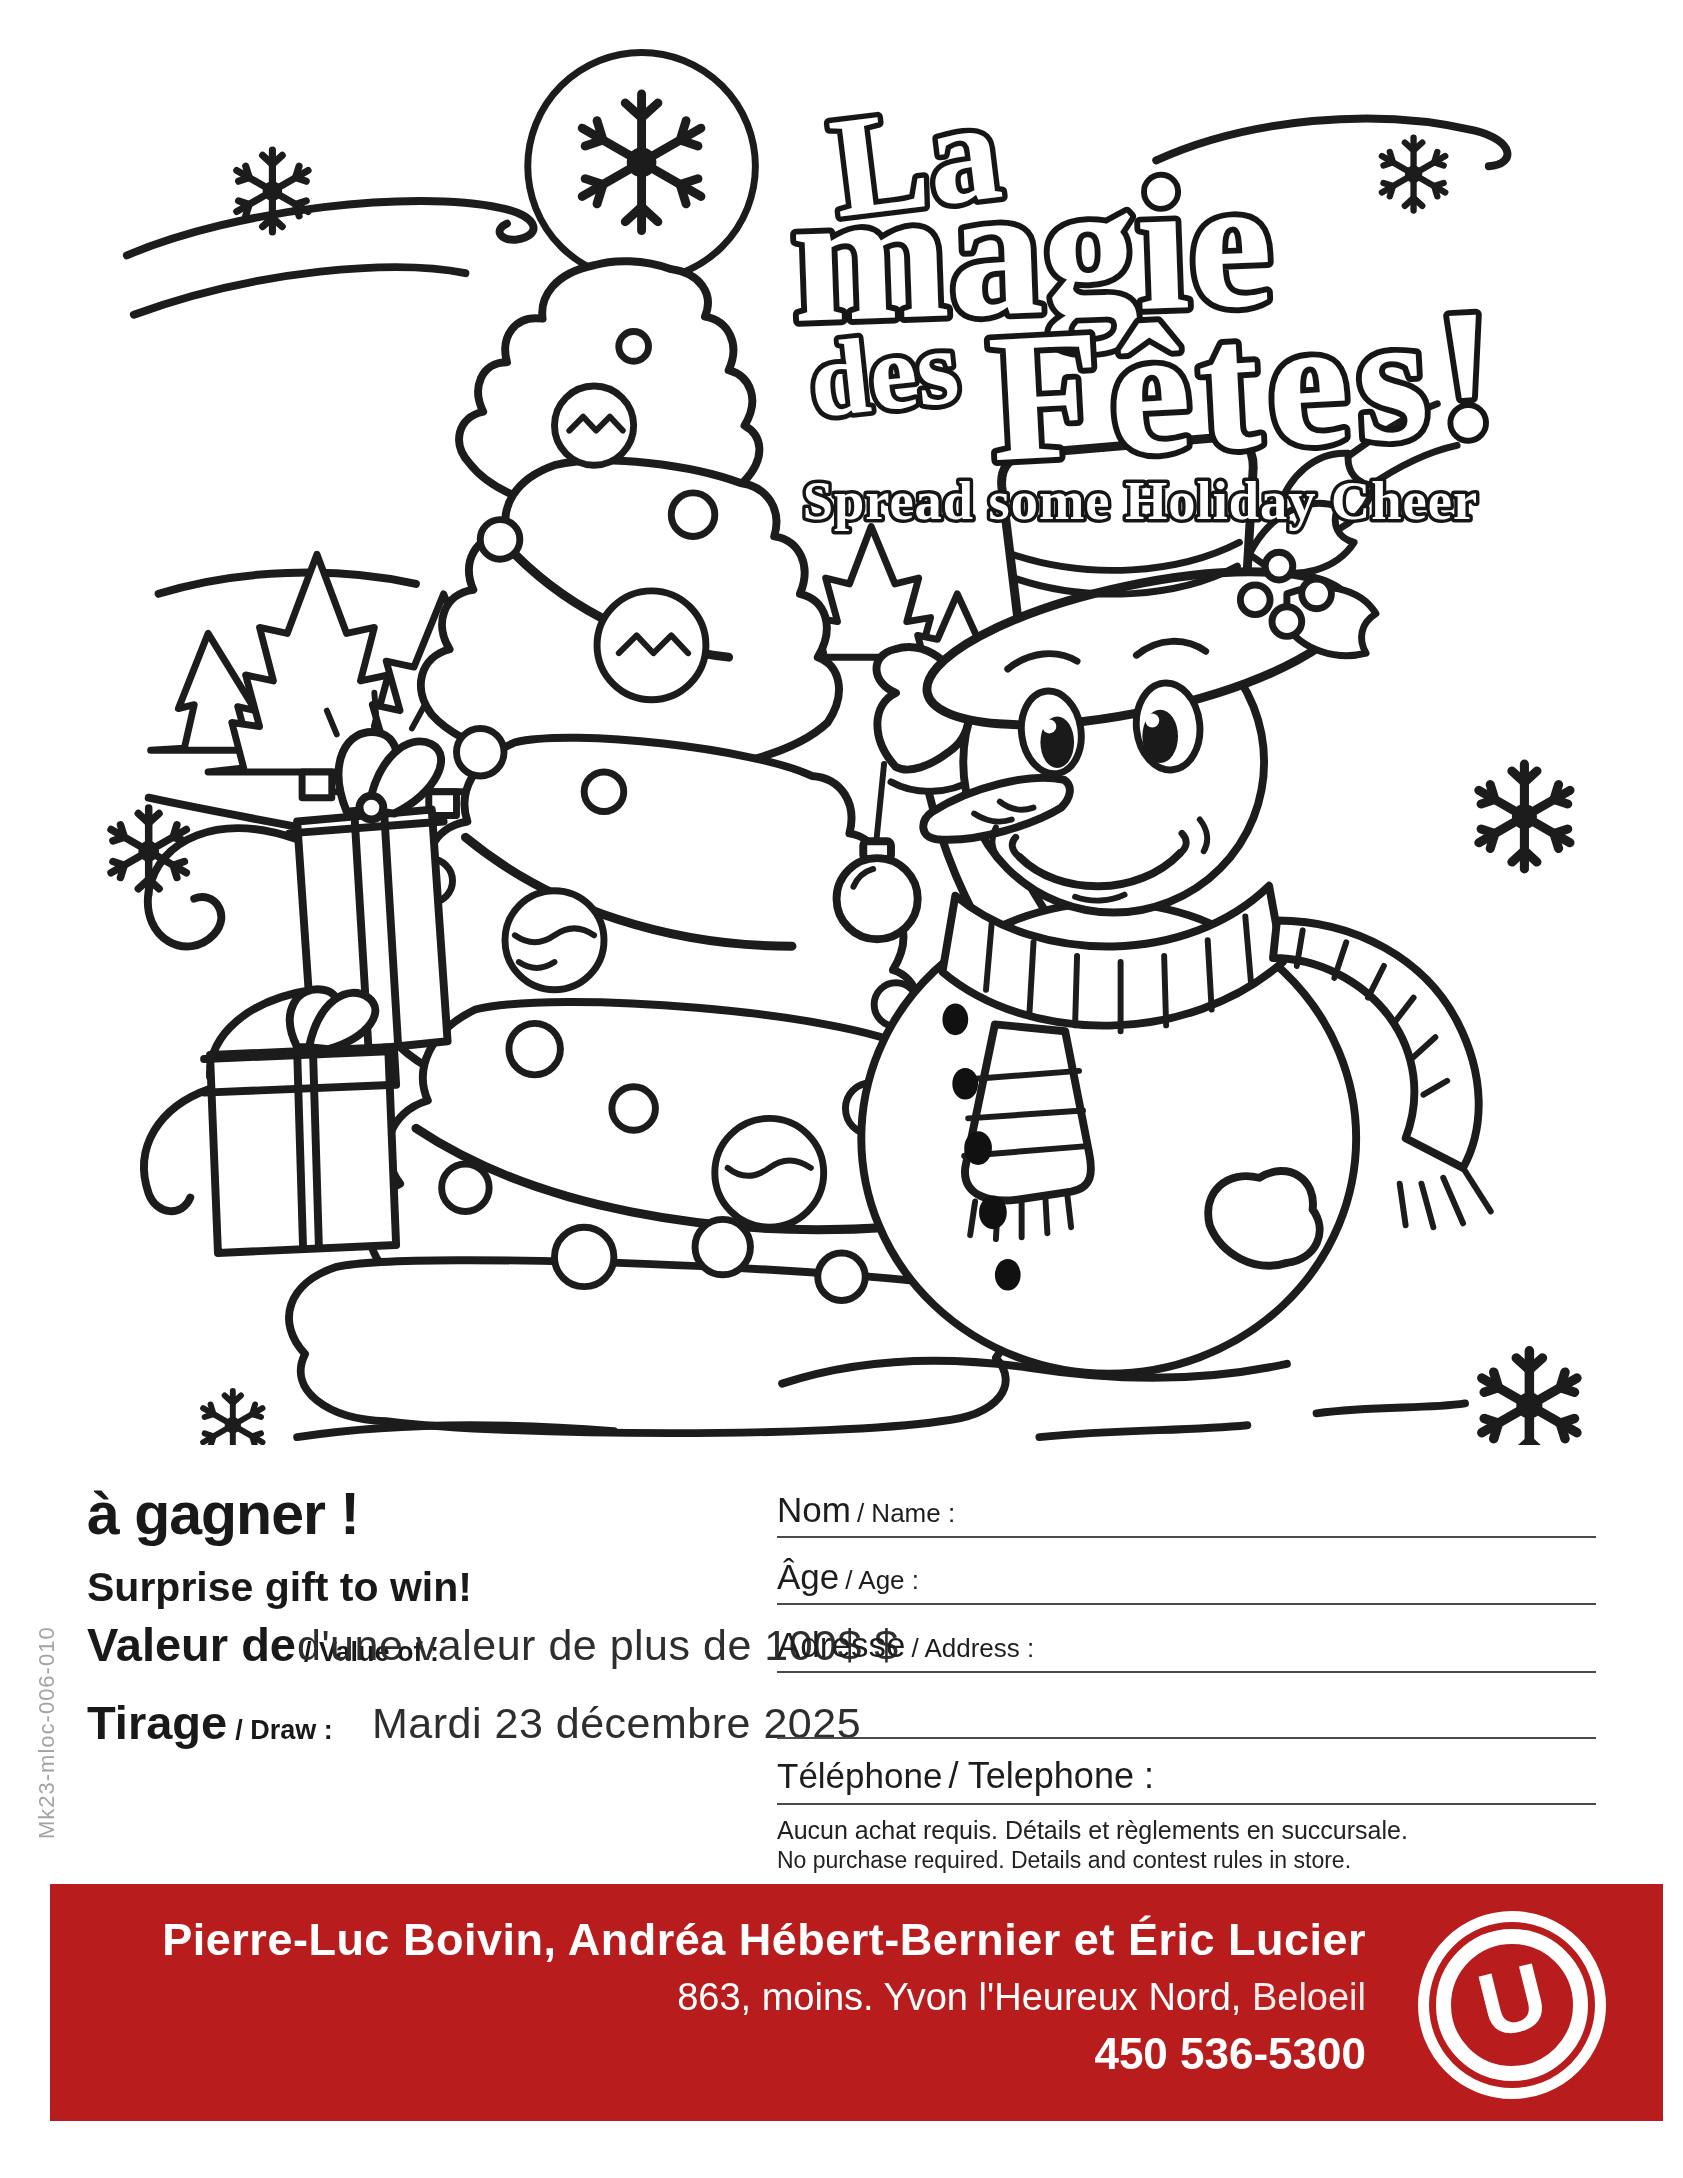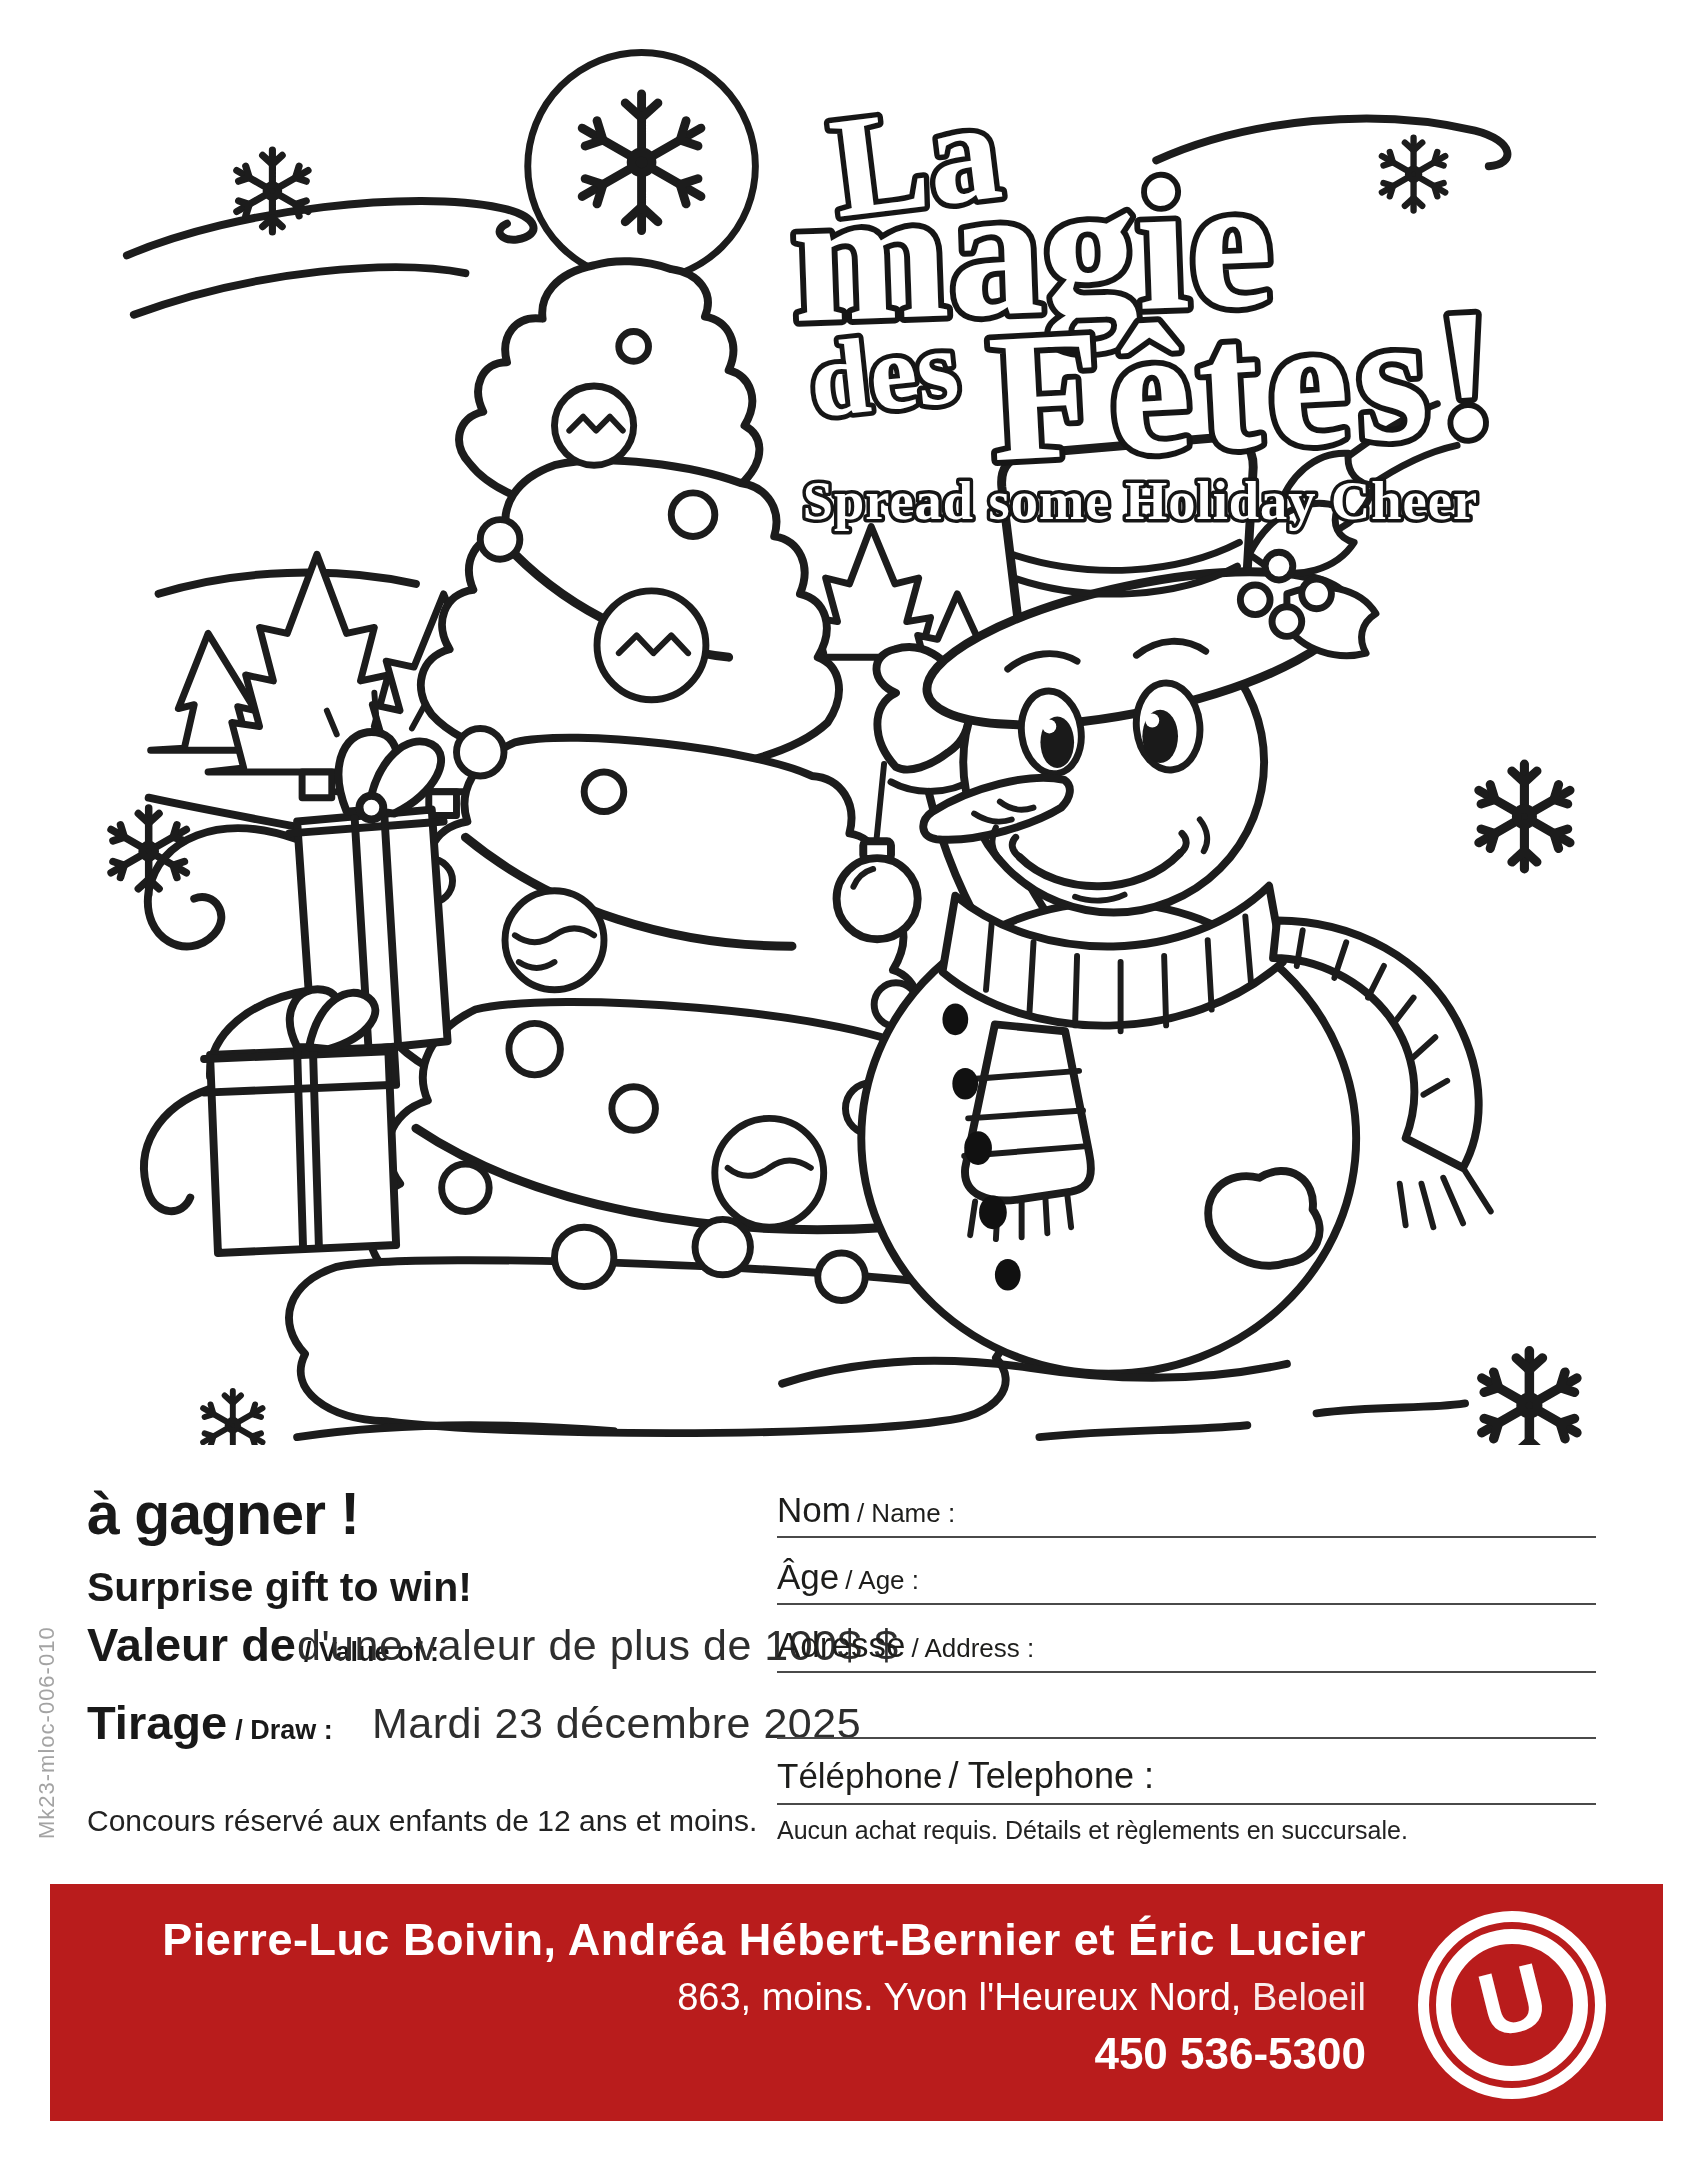--- a/index.html
+++ b/index.html
@@ -242,39 +242,39 @@
   <div class="abs" style="left:87px;top:1617px;width:693px;height:59px;">
     <span class="row-label-fr">Valeur de</span><span class="row-label-en">/ Value of :</span>
     <span class="abs fillin" style="left:210px;top:4px;">d'une valeur de plus de 100$ $</span>
   </div>
 
   <div class="abs" style="left:87px;top:1695px;width:693px;height:59px;">
     <span class="row-label-fr">Tirage</span><span class="row-label-en">/ Draw :</span>
     <span class="abs fillin" style="left:285px;top:4px;">Mardi 23 décembre 2025</span>
   </div>
 
-  <div class="abs note-fr" style="left:87px;top:1804px;">Concours réservé aux enfants de 12 ans et moins.</div>
 
   <div class="abs vcode" style="left:34px;top:1839px;">Mk23-mloc-006-010</div>
 
   <div class="field-row" style="top:1477px;height:59px;">
     <span class="field-label"><span class="f-fr">Nom</span><span class="f-en">/ Name :</span></span>
   </div>
   <div class="field-row" style="top:1544px;height:59px;">
     <span class="field-label"><span class="f-fr">Âge</span><span class="f-en">/ Age :</span></span>
   </div>
   <div class="field-row" style="top:1612px;height:59px;">
     <span class="field-label"><span class="f-fr">Adresse</span><span class="f-en">/ Address :</span></span>
   </div>
   <div class="field-row" style="top:1679px;height:58px;"></div>
   <div class="field-row" style="top:1744px;height:59px;">
     <span class="field-label"><span class="f-fr">Téléphone</span><span class="f-en f-en-big">/ Telephone :</span></span>
   </div>
 
   <div class="abs disclaimer-fr" style="left:777px;top:1816px;">Aucun achat requis. Détails et règlements en succursale.</div>
+  <div class="abs disclaimer-en" style="left:777px;top:1847px;">No purchase required. Details and contest rules in store.</div>
 
   <div id="footer">
     <div id="footer-text">
       <div class="ft-names">Pierre-Luc Boivin, Andréa Hébert-Bernier et Éric Lucier</div>
       <div class="ft-addr"><span>863, moins. Yvon l'Heureux Nord,</span> <span class="ft-city">Beloeil</span></div>
       <div class="ft-phone">450 536-5300</div>
     </div>
     <div id="logo">
       <div id="logo-inner">
         <span id="logo-u">U</span>

